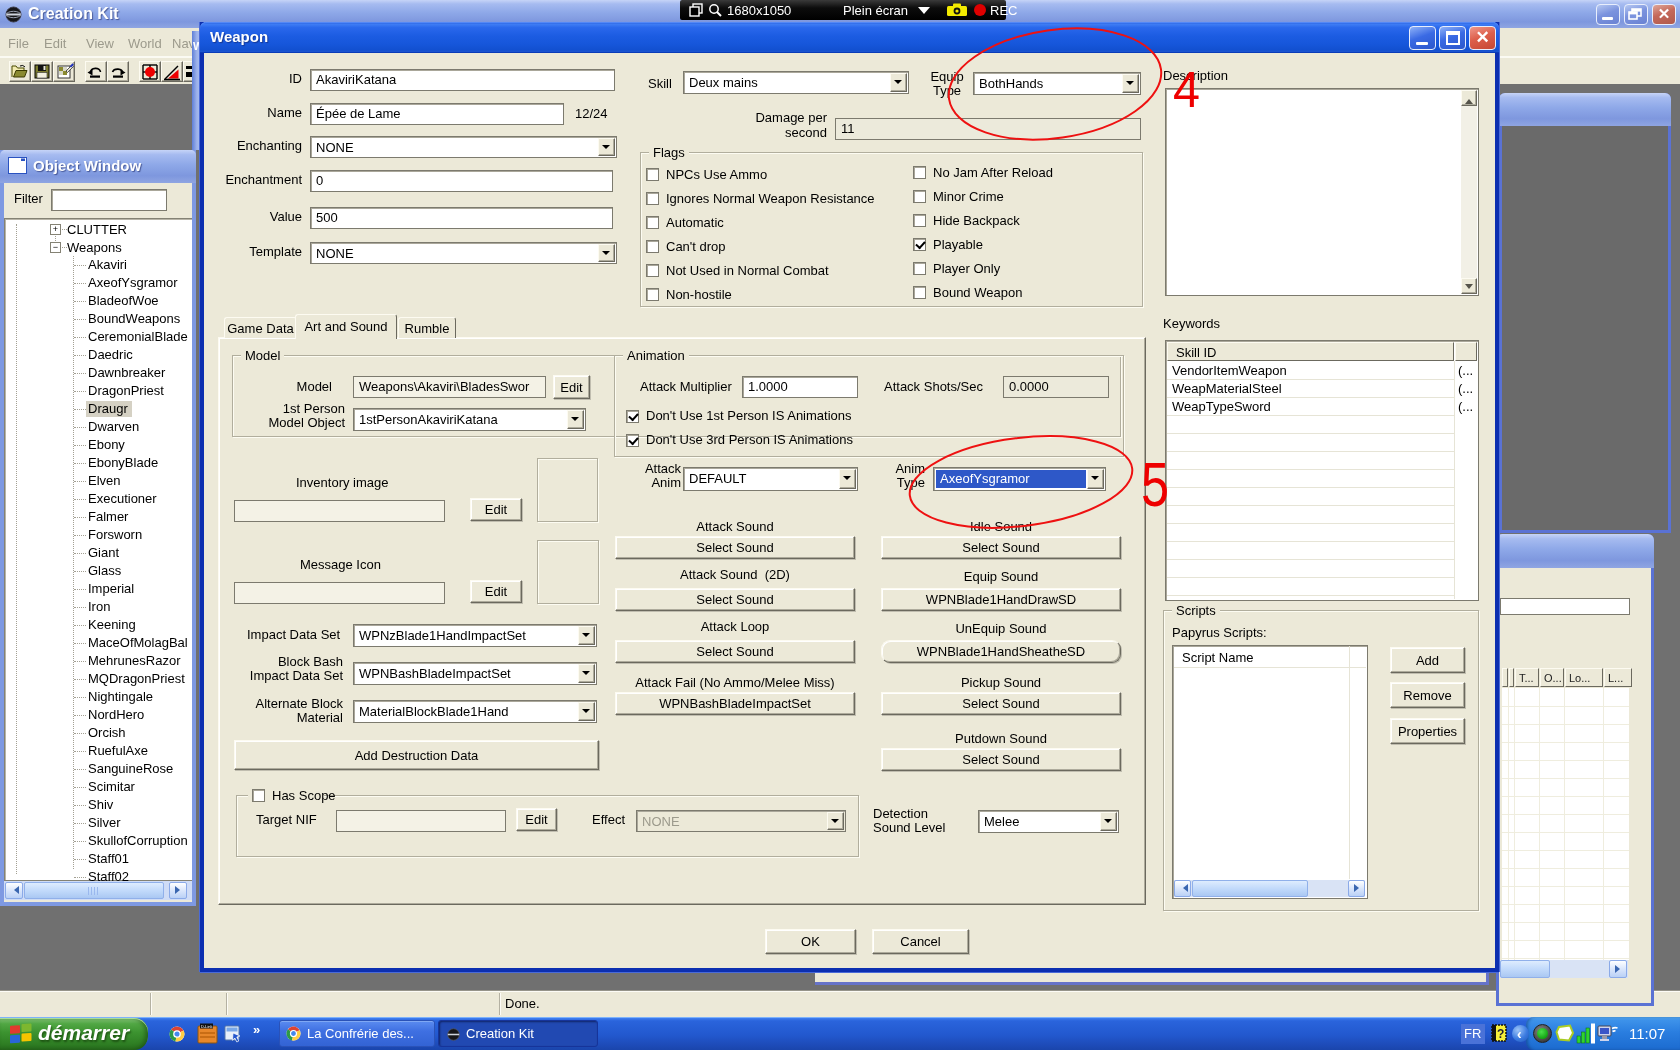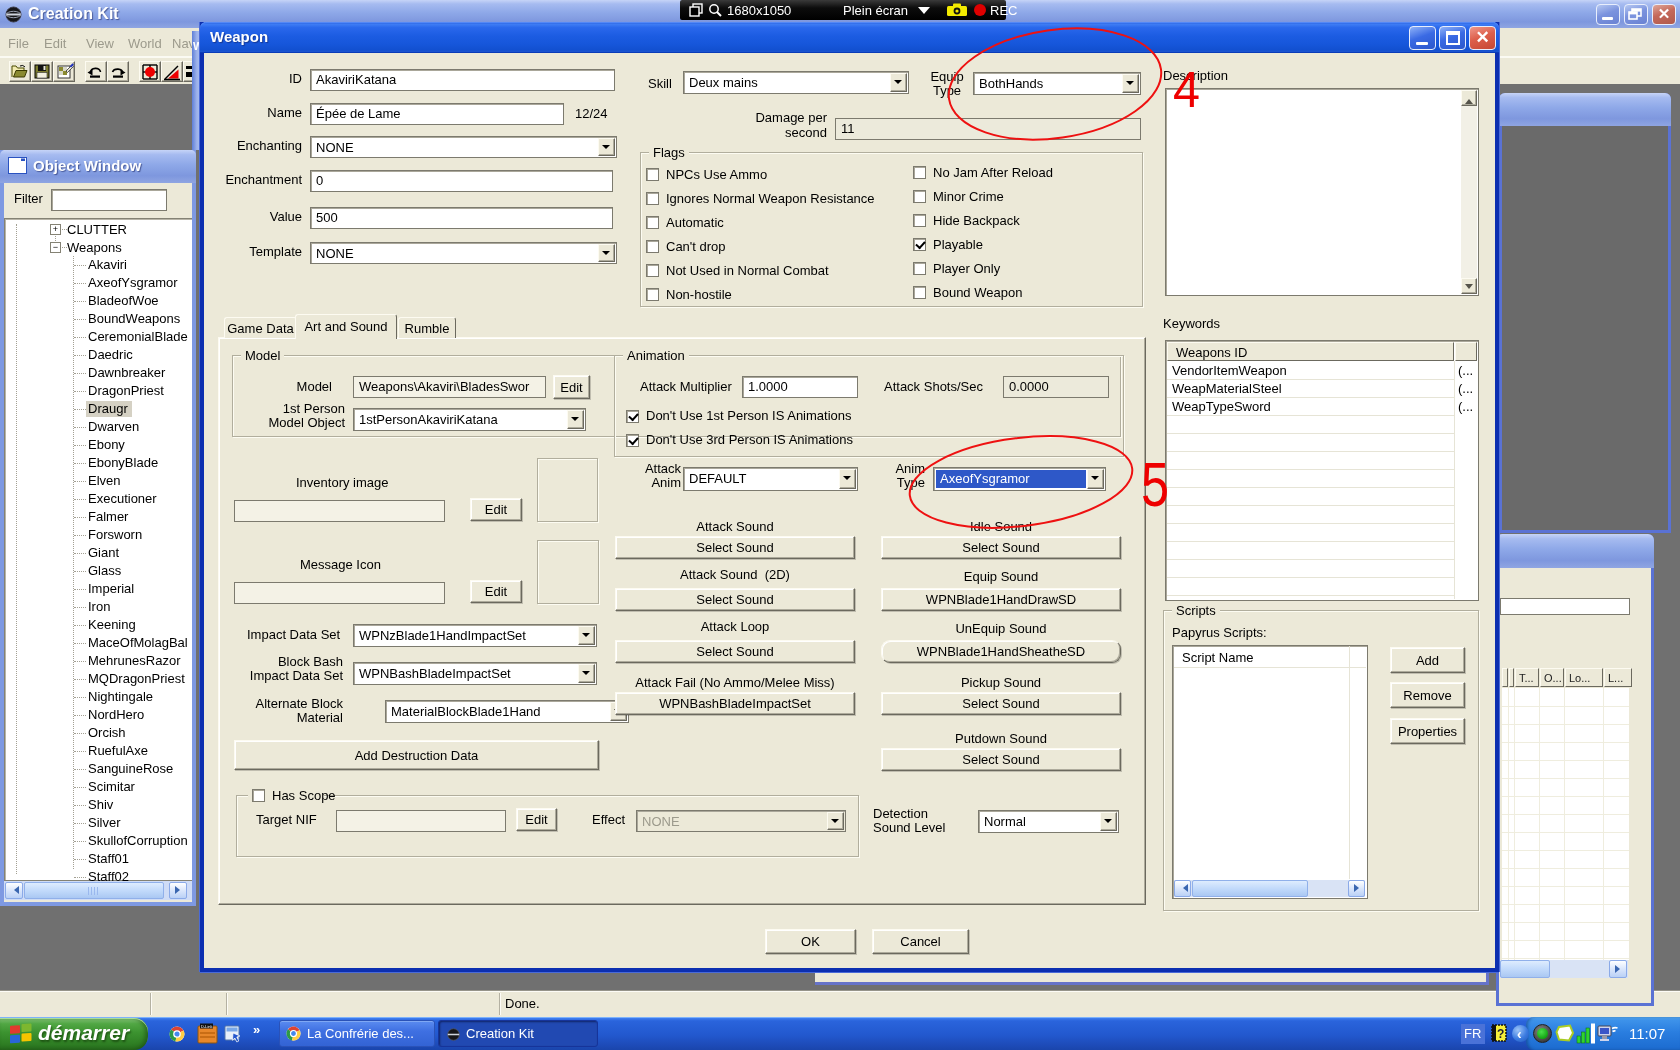--- a/index.html
+++ b/index.html
@@ -376,21 +376,21 @@
     <u></u>
   </div>
 <div class="lb rt" style="left:243px;top:655px;width:100px;height:0px;">Block Bash</div>
 <div class="lb rt" style="left:243px;top:669px;width:100px;height:0px;">Impact Data Set</div>
 <div class="cmb" style="left:353px;top:662px;width:244px;height:23px;">
     <b>WPNBashBladeImpactSet</b>
     <u></u>
   </div>
 <div class="lb rt" style="left:243px;top:697px;width:100px;height:0px;">Alternate Block</div>
 <div class="lb rt" style="left:243px;top:711px;width:100px;height:0px;">Material</div>
-<div class="cmb" style="left:353px;top:700px;width:244px;height:23px;margin-left:32px;">
+<div class="cmb" style="left:353px;top:700px;width:244px;height:23px;">
     <b>MaterialBlockBlade1Hand</b>
     <u></u>
   </div>
 <div class="btn" style="left:234px;top:740px;width:365px;height:30px;">Add Destruction Data</div>
 <div class="grp" style="left:236px;top:795px;width:623px;height:62px;"></div>
 <div class="a" style="left:248px;top:788px;width:76px;height:14px;background:#ece9d8;"></div>
 <div class="chk" style="left:252px;top:789px;width:13px;height:13px;"></div>
 <div class="lb" style="left:272px;top:789px;width:0px;height:0px;">Has Scope</div>
 <div class="lb" style="left:256px;top:813px;width:0px;height:0px;">Target NIF</div>
 <div class="fld" style="left:336px;top:810px;width:170px;height:22px;box-shadow:none;background:#f4f2e6;"></div>
@@ -437,26 +437,26 @@
 <div class="btn" style="left:881px;top:588px;width:240px;height:23px;">WPNBlade1HandDrawSD</div>
 <div class="lb ct" style="left:881px;top:622px;width:240px;height:0px;">UnEquip Sound</div>
 <div class="btn" style="left:881px;top:640px;width:240px;height:23px;border-radius:9px;">WPNBlade1HandSheatheSD</div>
 <div class="lb ct" style="left:881px;top:676px;width:240px;height:0px;">Pickup Sound</div>
 <div class="btn" style="left:881px;top:692px;width:240px;height:23px;">Select Sound</div>
 <div class="lb ct" style="left:881px;top:732px;width:240px;height:0px;">Putdown Sound</div>
 <div class="btn" style="left:881px;top:748px;width:240px;height:23px;">Select Sound</div>
 <div class="lb" style="left:873px;top:807px;width:0px;height:0px;">Detection</div>
 <div class="lb" style="left:873px;top:821px;width:0px;height:0px;">Sound Level</div>
 <div class="cmb" style="left:978px;top:810px;width:141px;height:23px;">
-    <b>Normal</b>
+    <b>Melee</b>
     <u></u>
   </div>
 <div class="lb" style="left:1163px;top:317px;width:0px;height:0px;">Keywords</div>
 <div class="a" style="left:1165px;top:340px;width:314px;height:261px;background:#fff;border:1px solid #7c7a6e;box-shadow:inset 1px 1px 0 #aaa79a;"></div>
-<div class="a" style="left:1167px;top:342px;width:287px;height:19px;background:#ece9d8;border:1px solid;border-color:#fdfbf1 #6b695e #6b695e #fdfbf1;font-size:13px;padding:2px 0 0 8px;">Weapons ID</div>
+<div class="a" style="left:1167px;top:342px;width:287px;height:19px;background:#ece9d8;border:1px solid;border-color:#fdfbf1 #6b695e #6b695e #fdfbf1;font-size:13px;padding:2px 0 0 8px;">Skill ID</div>
 <div class="a" style="left:1455px;top:342px;width:22px;height:19px;background:#ece9d8;border:1px solid;border-color:#fdfbf1 #6b695e #6b695e #fdfbf1;"></div>
 <div class="lb" style="left:1172px;top:364px;width:0px;height:0px;">VendorItemWeapon</div>
 <div class="lb" style="left:1458px;top:364px;width:0px;height:0px;">(...</div>
 <div class="lb" style="left:1172px;top:382px;width:0px;height:0px;">WeapMaterialSteel</div>
 <div class="lb" style="left:1458px;top:382px;width:0px;height:0px;">(...</div>
 <div class="lb" style="left:1172px;top:400px;width:0px;height:0px;">WeapTypeSword</div>
 <div class="lb" style="left:1458px;top:400px;width:0px;height:0px;">(...</div>
 <div class="gl" style="left:1167px;top:379px;width:287px;height:1px;"></div>
 <div class="gl" style="left:1167px;top:397px;width:287px;height:1px;"></div>
 <div class="gl" style="left:1167px;top:415px;width:287px;height:1px;"></div>

